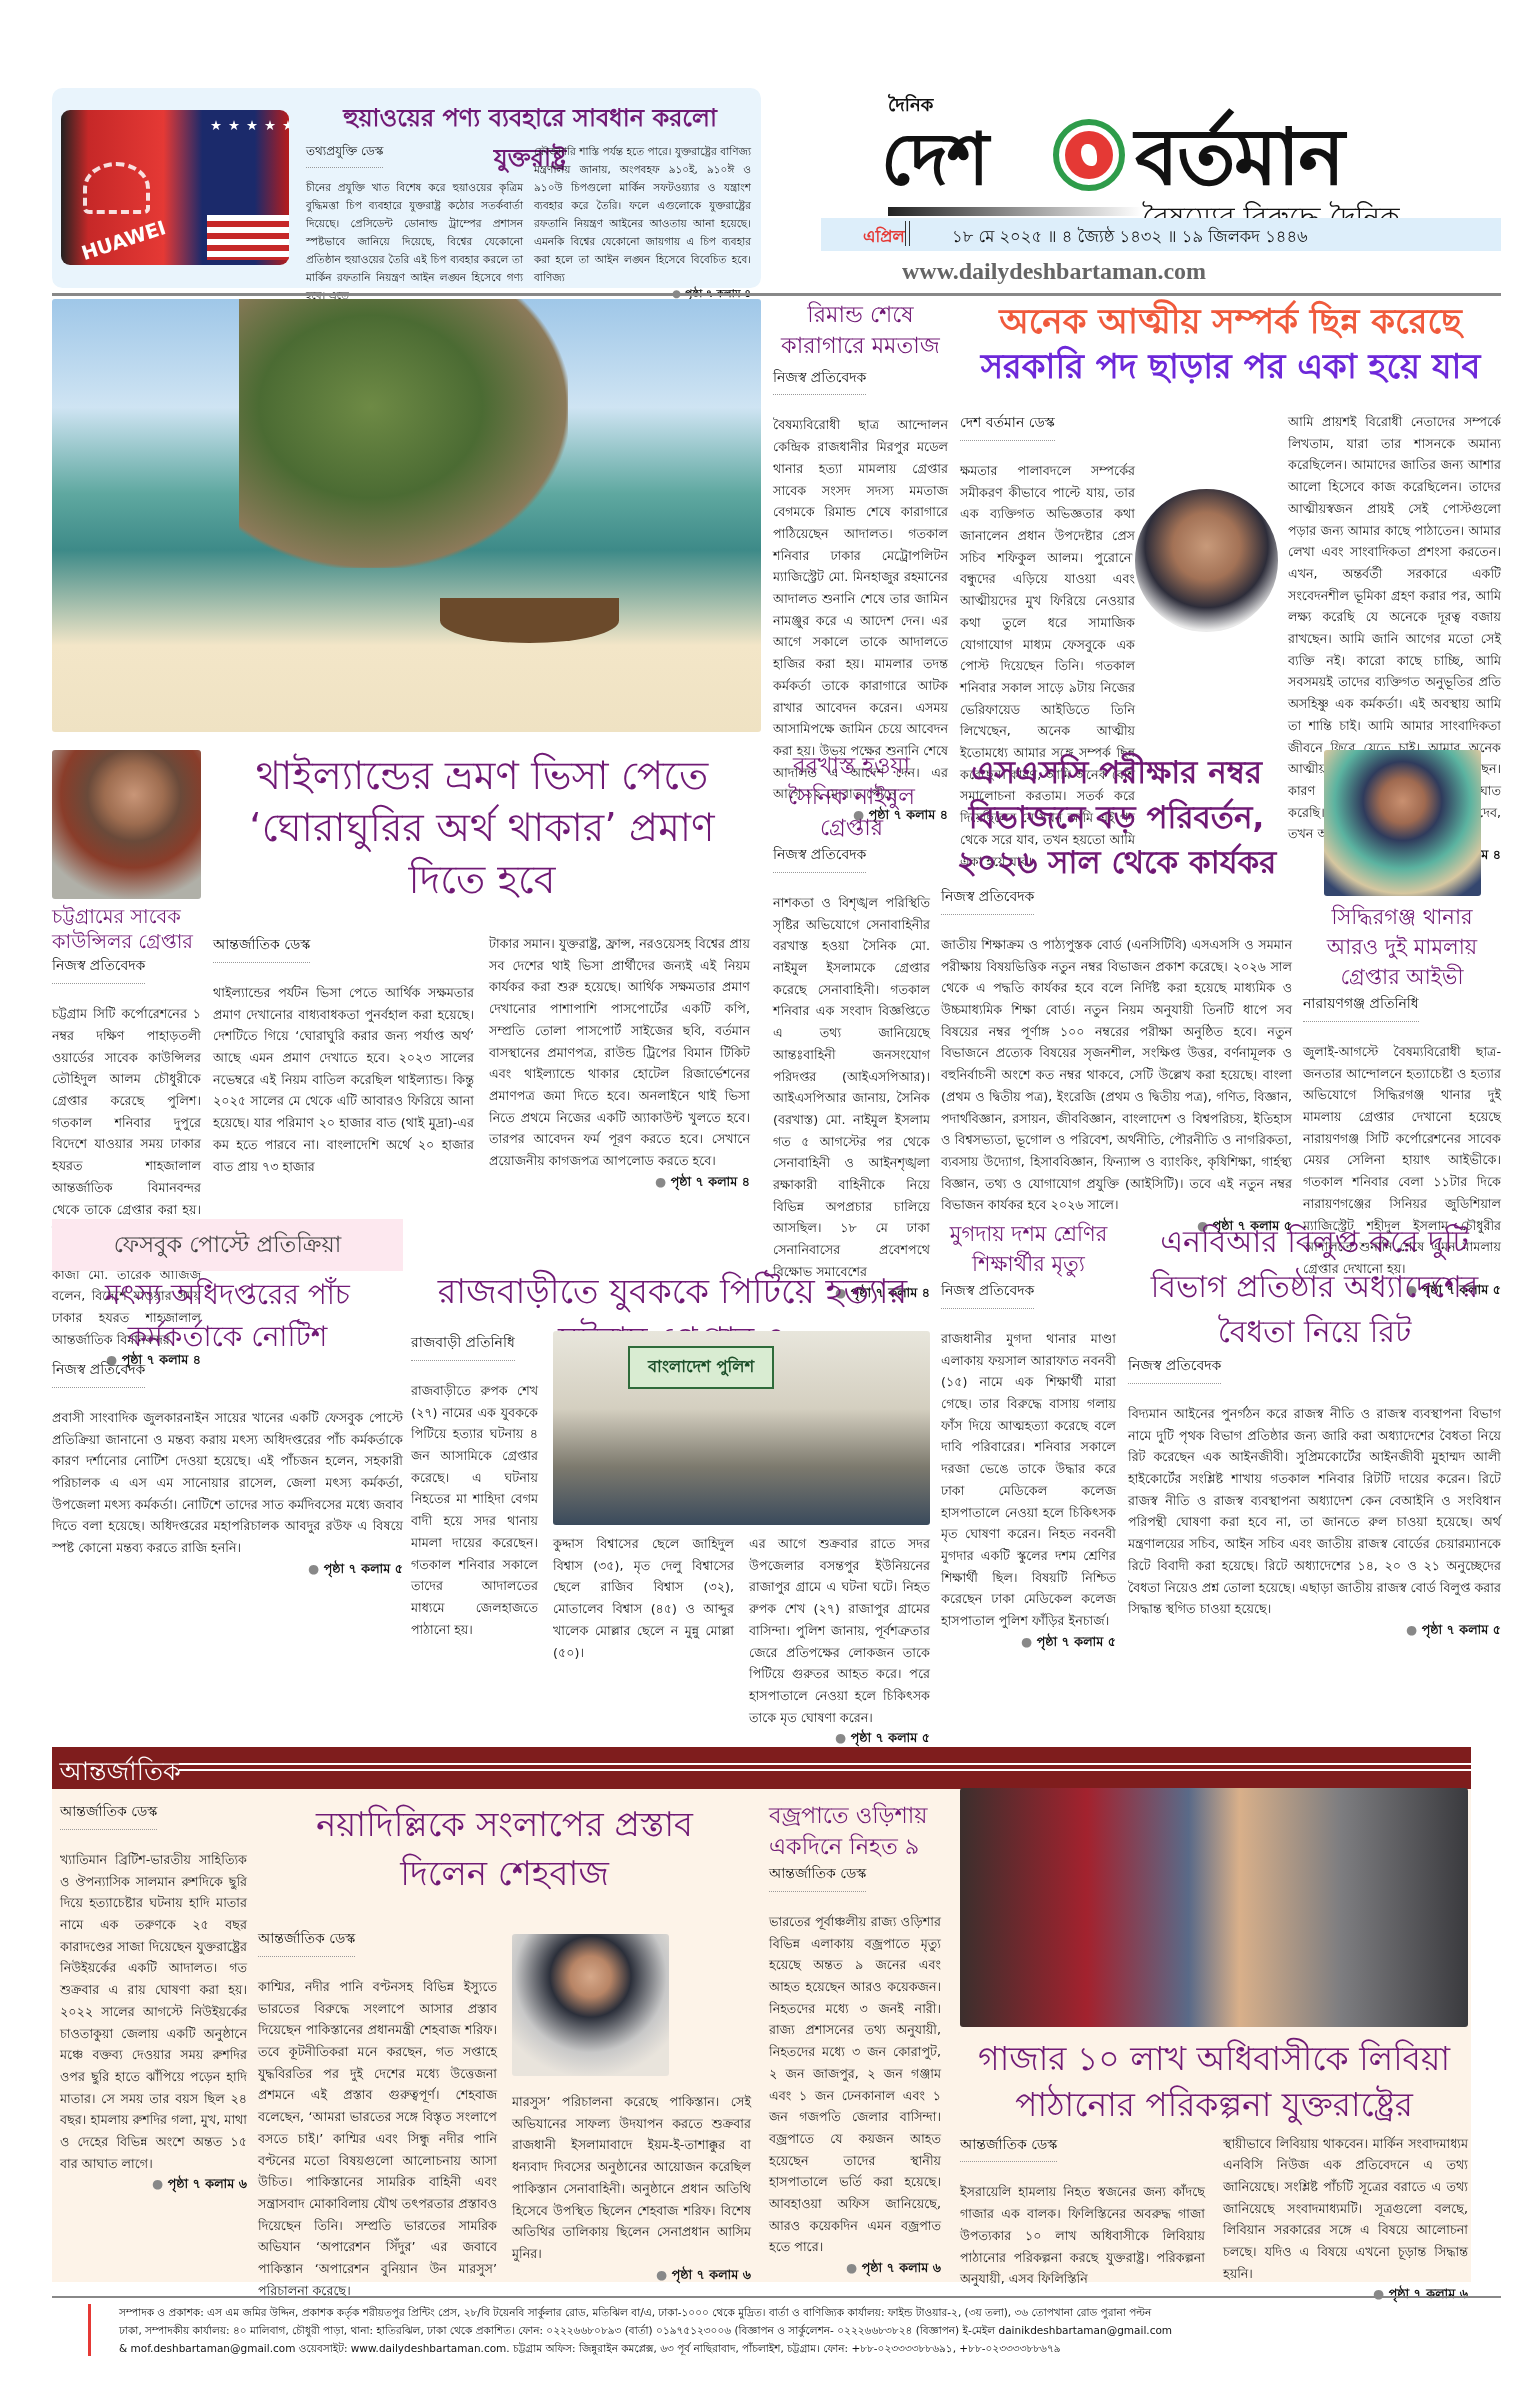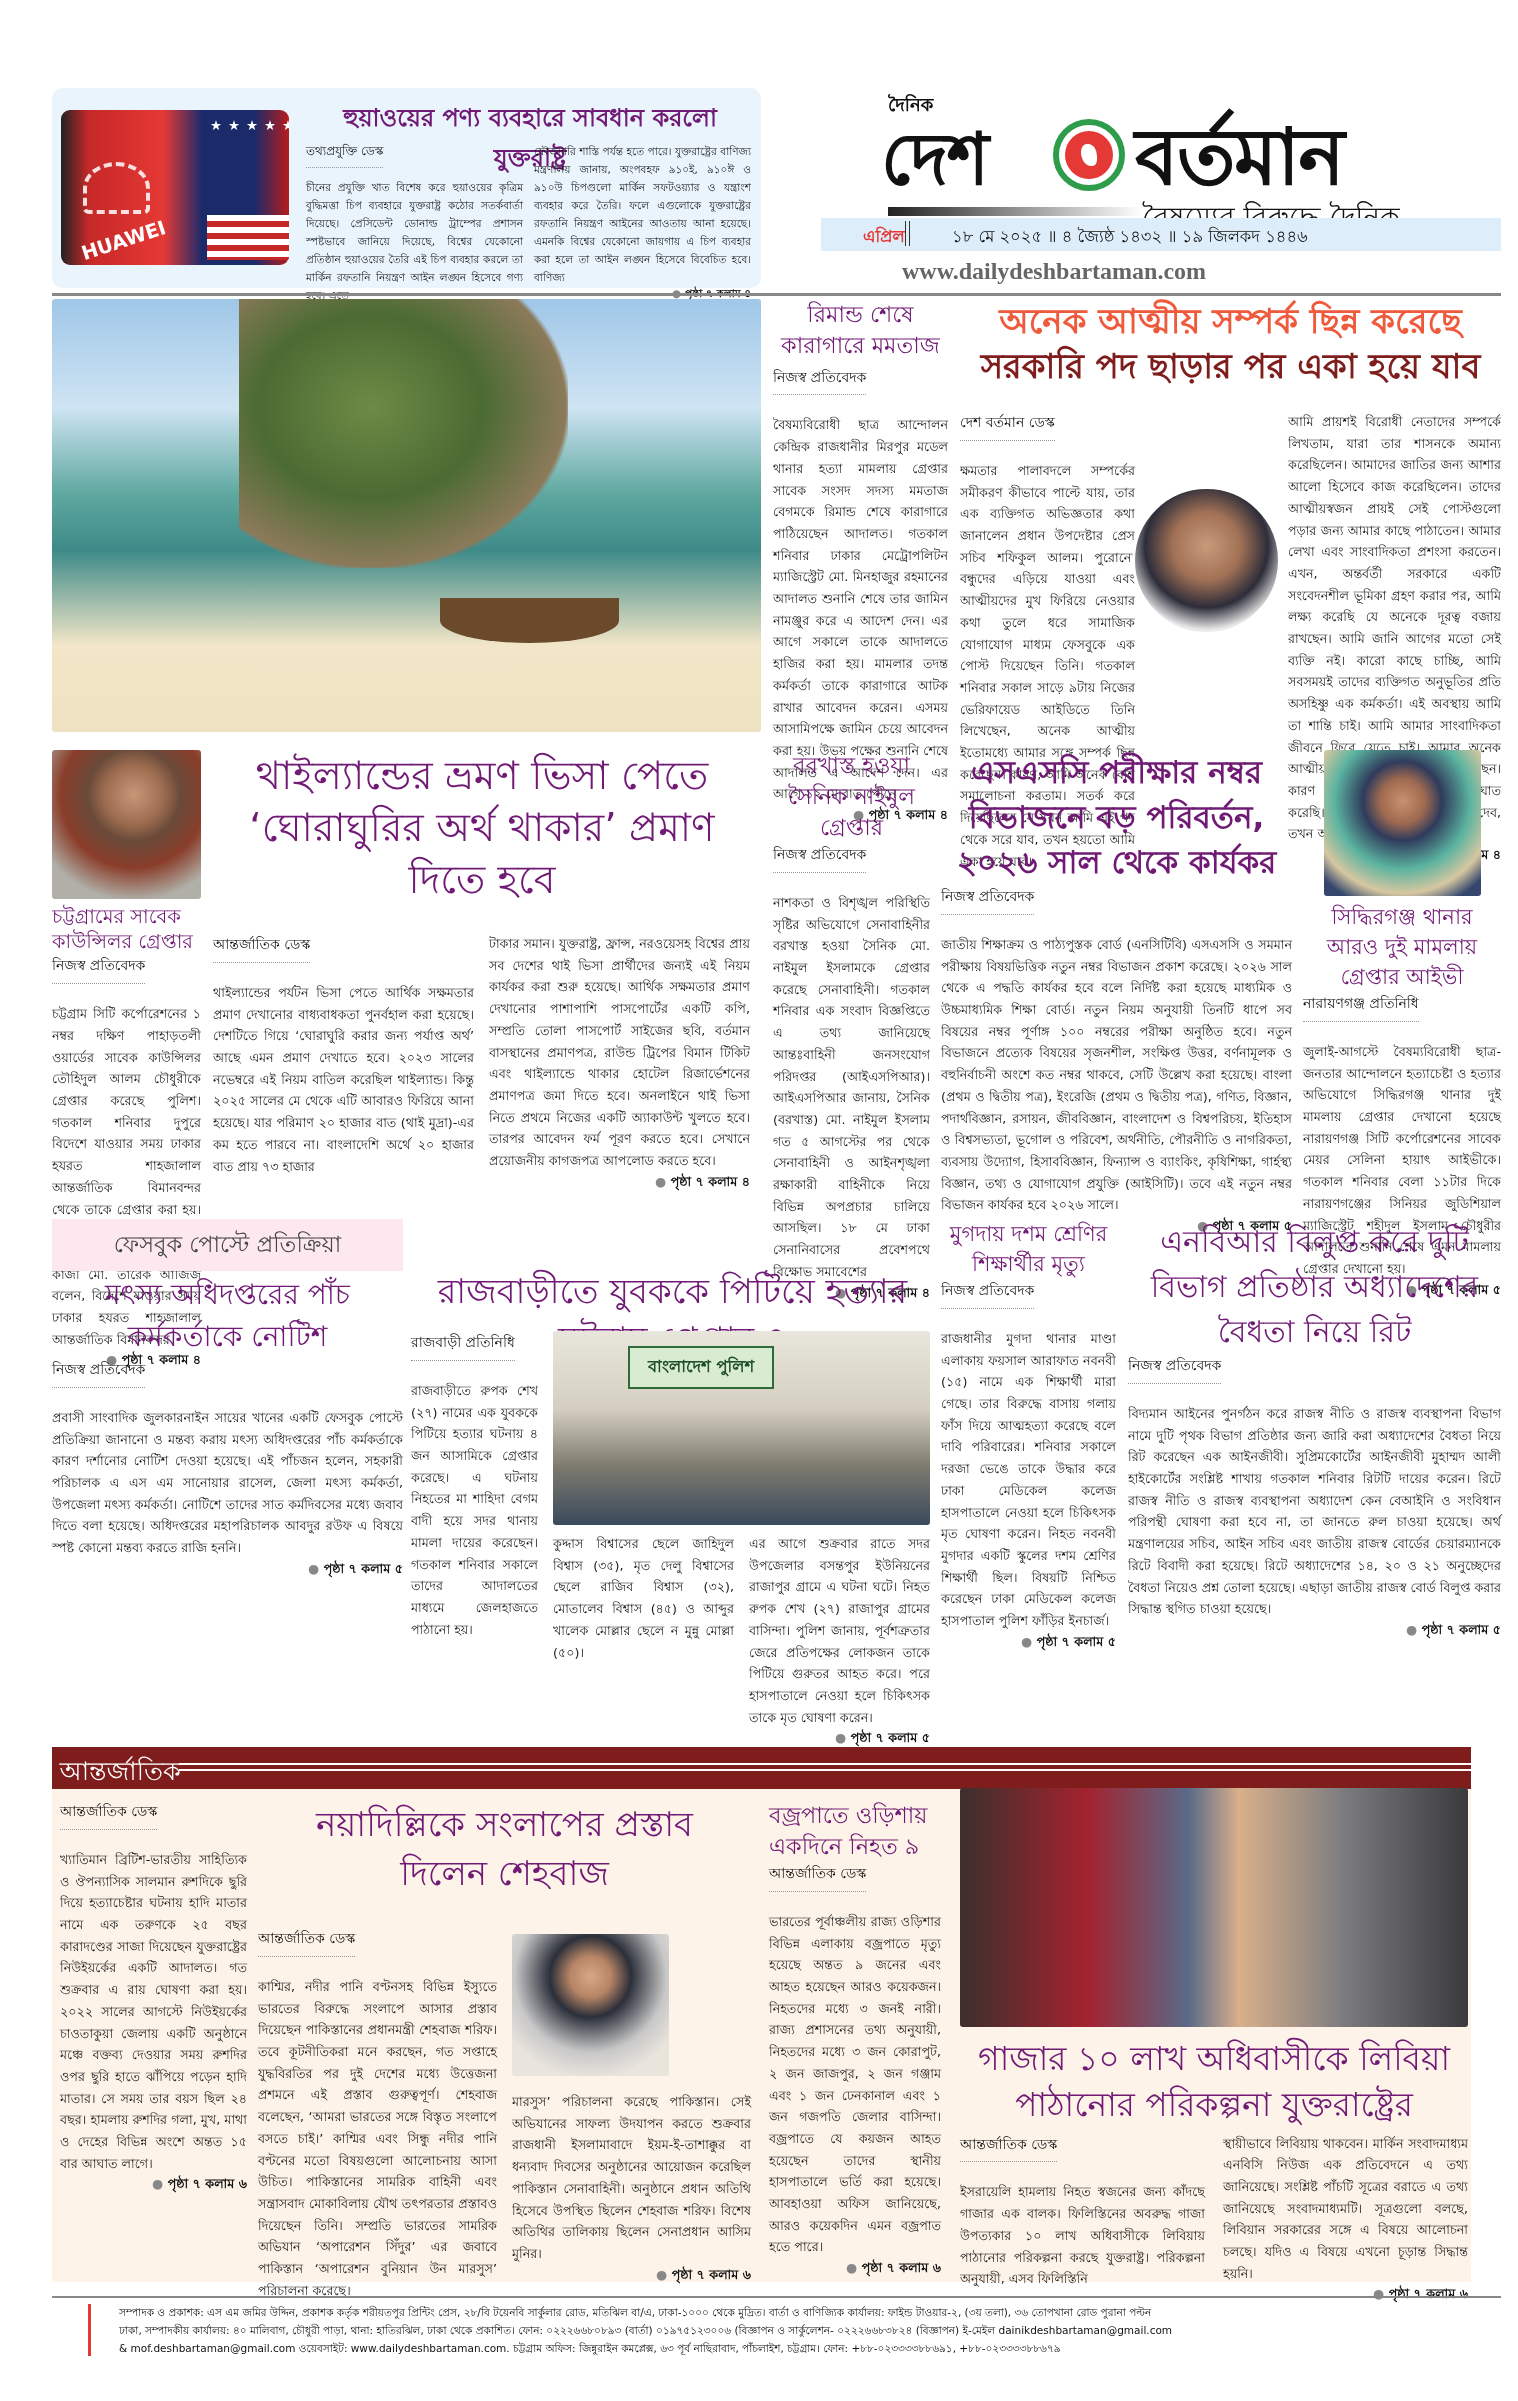--- a/index.html
+++ b/index.html
@@ -61,21 +61,21 @@
 
 <div class="abs" style="left:773px;top:299px;width:175px;">
   <div class="hl" style="font-size:22.4px;line-height:31px;font-weight:normal;">রিমান্ড শেষে কারাগারে মমতাজ</div>
   <div class="byline" style="margin-top:4.5px;">নিজস্ব প্রতিবেদক</div>
   <div class="body-text">বৈষম্যবিরোধী ছাত্র আন্দোলন কেন্দ্রিক রাজধানীর মিরপুর মডেল থানার হত্যা মামলায় গ্রেপ্তার সাবেক সংসদ সদস্য মমতাজ বেগমকে রিমান্ড শেষে কারাগারে পাঠিয়েছেন আদালত। গতকাল শনিবার ঢাকার মেট্রোপলিটন ম্যাজিস্ট্রেট মো. মিনহাজুর রহমানের আদালত শুনানি শেষে তার জামিন নামঞ্জুর করে এ আদেশ দেন। এর আগে সকালে তাকে আদালতে হাজির করা হয়। মামলার তদন্ত কর্মকর্তা তাকে কারাগারে আটক রাখার আবেদন করেন। এসময় আসামিপক্ষে জামিন চেয়ে আবেদন করা হয়। উভয় পক্ষের শুনানি শেষে আদালত এ আদেশ দেন। এর আগে ১২ মে রাত পৌনে</div>
   <div class="cont">পৃষ্ঠা ৭ কলাম ৪</div>
 </div>
 
 <div class="abs" style="left:960px;top:299px;width:541px;">
   <div class="hl" style="color:#f05a3c;font-size:34px;line-height:45px;">অনেক আত্মীয় সম্পর্ক ছিন্ন করেছে</div>
-  <div class="hl" style="color:#7f1d1d;font-size:34px;line-height:45px;">সরকারি পদ ছাড়ার পর একা হয়ে যাব</div>
+  <div class="hl" style="color:#6d28d9;font-size:34px;line-height:45px;">সরকারি পদ ছাড়ার পর একা হয়ে যাব</div>
   <div class="abs" style="left:0;top:112px;width:265px;">
     <div class="byline">দেশ বর্তমান ডেস্ক</div>
     <div class="body-text" style="padding-right:90px;">ক্ষমতার পালাবদলে সম্পর্কের সমীকরণ কীভাবে পাল্টে যায়, তার এক ব্যক্তিগত অভিজ্ঞতার কথা জানালেন প্রধান উপদেষ্টার প্রেস সচিব শফিকুল আলম। পুরোনো বন্ধুদের এড়িয়ে যাওয়া এবং আত্মীয়দের মুখ ফিরিয়ে নেওয়ার কথা তুলে ধরে সামাজিক যোগাযোগ মাধ্যম ফেসবুকে এক পোস্ট দিয়েছেন তিনি। গতকাল শনিবার সকাল সাড়ে ৯টায় নিজের ভেরিফায়েড আইডিতে তিনি লিখেছেন, অনেক আত্মীয় ইতোমধ্যে আমার সঙ্গে সম্পর্ক ছিন্ন করেছেন। কারণ, আমি অনেক বেশি সমালোচনা করতাম। সতর্ক করে দিয়েছিলেন যে যখন আমি এই পদ থেকে সরে যাব, তখন হয়তো আমি একা হয়ে যাব।</div>
   </div>
   <div class="abs" style="left:172px;top:187px;width:149px;height:149px;border-radius:50%;background:radial-gradient(circle at 50% 40%,#c89a7a 0%,#a37256 30%,#2d2d3a 55%,#eaeaea 75%);border:3px solid #fff;"></div>
   <div class="abs" style="left:276px;top:112px;width:265px;">
     <div class="body-text" style="padding-left:52px;">আমি প্রায়শই বিরোধী নেতাদের সম্পর্কে লিখতাম, যারা তার শাসনকে অমান্য করেছিলেন। আমাদের জাতির জন্য আশার আলো হিসেবে কাজ করেছিলেন। তাদের আত্মীয়স্বজন প্রায়ই সেই পোস্টগুলো পড়ার জন্য আমার কাছে পাঠাতেন। আমার লেখা এবং সাংবাদিকতা প্রশংসা করতেন। এখন, অন্তর্বর্তী সরকারে একটি সংবেদনশীল ভূমিকা গ্রহণ করার পর, আমি লক্ষ্য করেছি যে অনেকে দূরত্ব বজায় রাখছেন। আমি জানি আগের মতো সেই ব্যক্তি নই। কারো কাছে চাচ্ছি, আমি সবসময়ই তাদের ব্যক্তিগত অনুভূতির প্রতি অসহিষ্ণু এক কর্মকর্তা। এই অবস্থায় আমি তা শান্তি চাই। আমি আমার সাংবাদিকতা জীবনে ফিরে যেতে চাই। আমার অনেক আত্মীয় ইতিমধ্যেই সম্পর্ক ছিন্ন করেছেন। কারণ আমি তাদের অনুভূতিকে আঘাত করেছি। তখন আমি এই পদ ছেড়ে দেব, তখন আমি নিজেকে একা দেখতে পাব।</div>
     <div class="cont">পৃষ্ঠা ৭ কলাম ৪</div>
   </div>
 </div>

